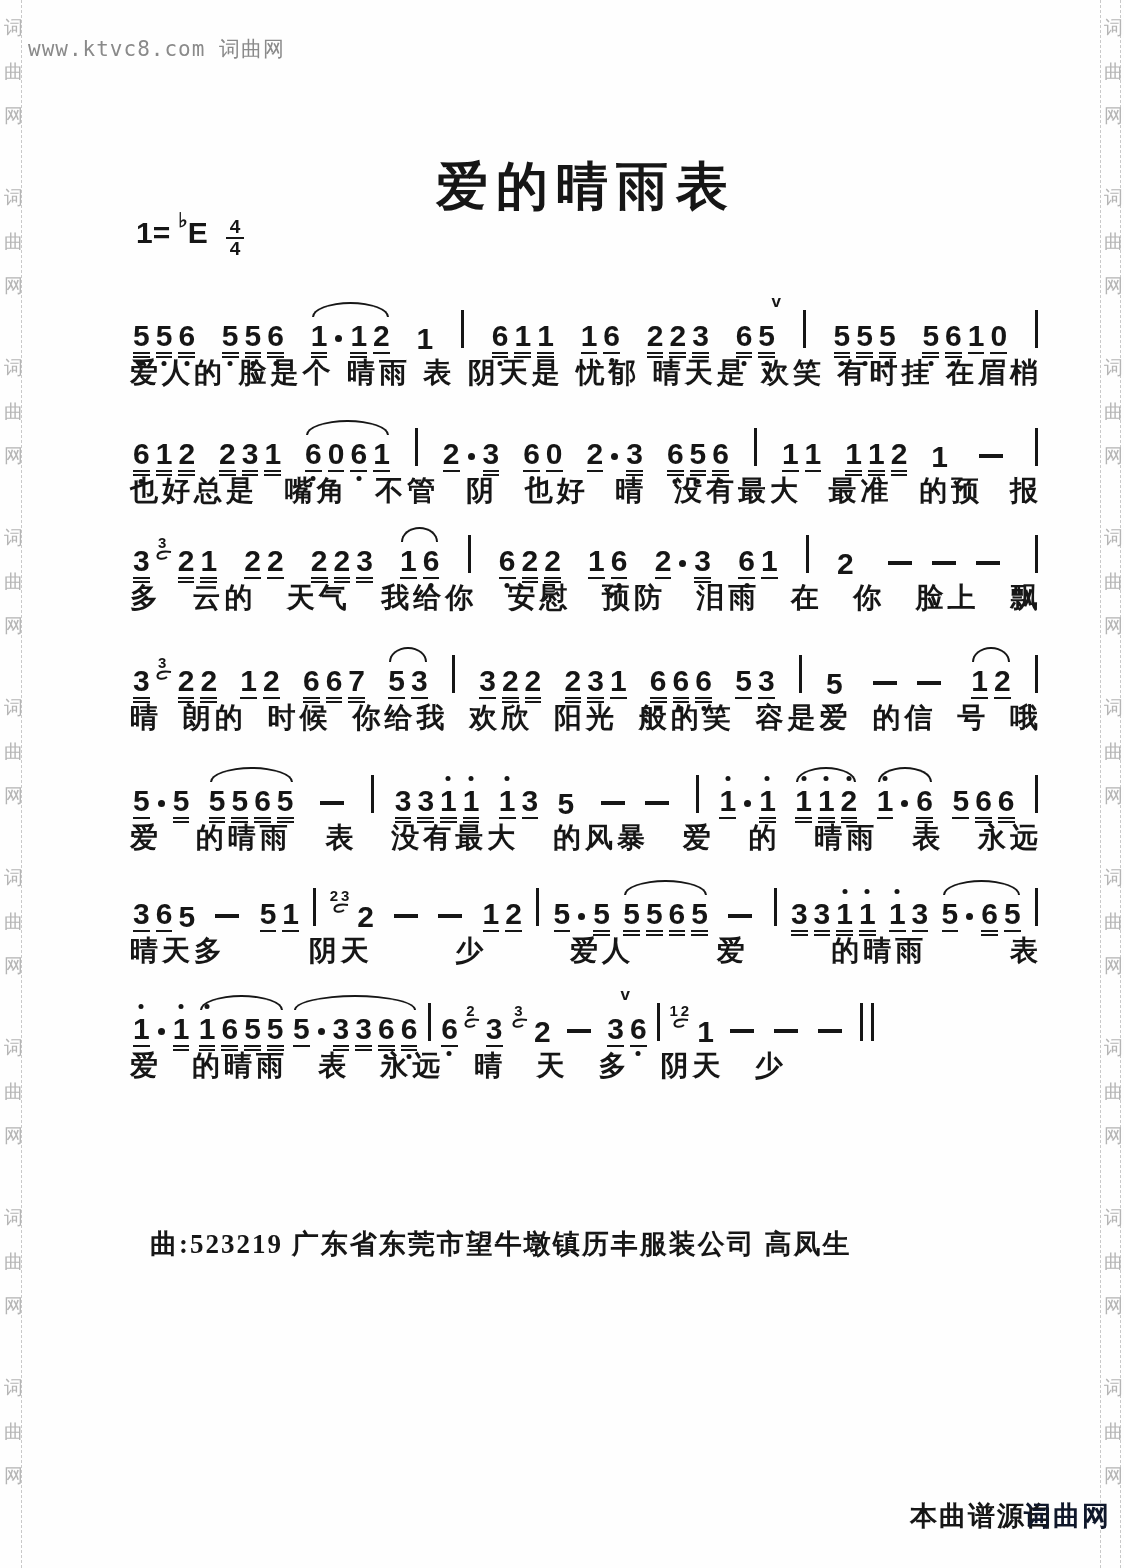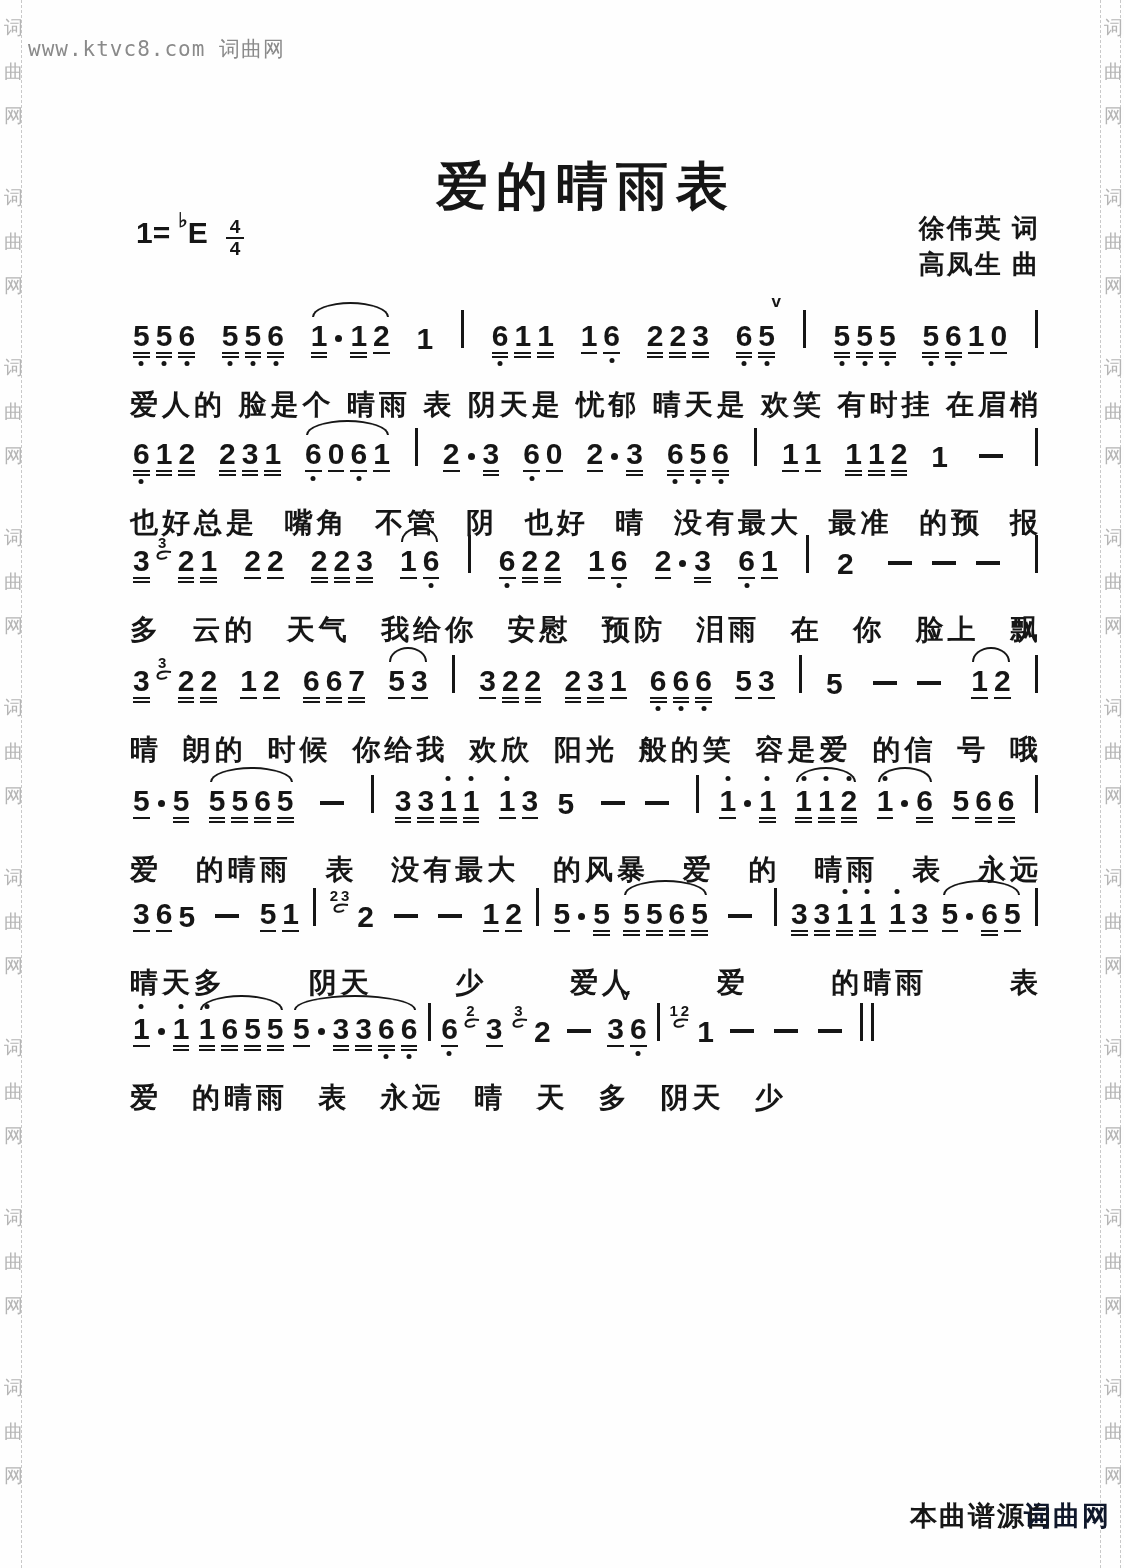--- a/index.html
+++ b/index.html
@@ -46,21 +46,21 @@
   .tok.u2 .ldot{bottom:-14px;}
   .hdot{position:absolute;left:50%;transform:translateX(-50%);top:-9px;width:5px;height:5px;
         border-radius:50%;background:#161616;}
   .breath{position:absolute;top:-27px;right:-6px;font-size:17px;font-weight:700;}
   .bar{display:inline-block;width:3px;height:38px;background:#161616;margin:0 4px 2px 4px;}
   .dash{display:inline-block;width:24px;height:4px;background:#161616;margin:0 10px 14px 10px;}
   .augdot{display:inline-block;width:7px;height:7px;border-radius:50%;background:#161616;
           margin:0 5px 12px 5px;}
   .orn{display:inline-flex;flex-direction:column;align-items:center;margin:0 2px 18px 2px;}
   .orn .on{font-size:15px;font-weight:700;letter-spacing:3px;line-height:1;}
-  .lyrics{display:flex;justify-content:space-between;margin-top:32px;font-size:28px;
+  .lyrics{display:flex;justify-content:space-between;margin-top:0;font-size:28px;
           font-weight:600;letter-spacing:4px;white-space:nowrap;}
 
   
   .credit-line{position:absolute;font-size:27px;font-weight:700;letter-spacing:2px;
                font-family:"Liberation Serif",serif;}
   #credit-words{left:168px;top:1186px;}
   #credit-music{left:150px;top:1226px;}
   .src-prefix{position:absolute;left:878px;top:1498px;font-size:27px;font-weight:700;letter-spacing:2px;margin-left:32px;}
   .src-site{position:absolute;left:1024px;top:1498px;font-size:27px;font-weight:800;letter-spacing:2px;}
 </style>
@@ -174,24 +174,20 @@
   <div class="keysig">
     <span>1=</span>
       <span class="flat">♭</span>
       <span class="knote">E</span>
     <span class="timesig">
       <span class="ts-top">4</span>
       <span>4</span>
     </span>
   </div>
 
-  <div class="credits">
-    <div>徐伟英 词</div>
-    <div>高凤生 曲</div>
-  </div>
 
   <div id="score">
       <div class="system" style="top: 0px;">
         <div class="notation">
           <span class="grp">
             <span class="tok u2"><span class="n">5</span><span class="ldot"></span></span>
             <span class="tok u2"><span class="n">5</span><span class="ldot"></span></span>
             <span class="tok u2"><span class="n">6</span><span class="ldot"></span></span>
           </span>
           <span class="grp">
@@ -729,16 +725,17 @@
           <span class="lyr">永远</span>
           <span class="lyr">晴</span>
           <span class="lyr">天</span>
           <span class="lyr">多</span>
           <span class="lyr">阴天</span>
           <span class="lyr">少</span>
         </div>
       </div>
     </div>
 
+  <div class="credit-line" id="credit-music">曲:523219 广东省东莞市望牛墩镇历丰服装公司 高凤生</div>
 
   <div class="src-prefix">本曲谱源自</div>
   <div class="src-site" id="src-site" style="color: #0f172a;">词曲网</div>
 </div>
 
 </body></html>

